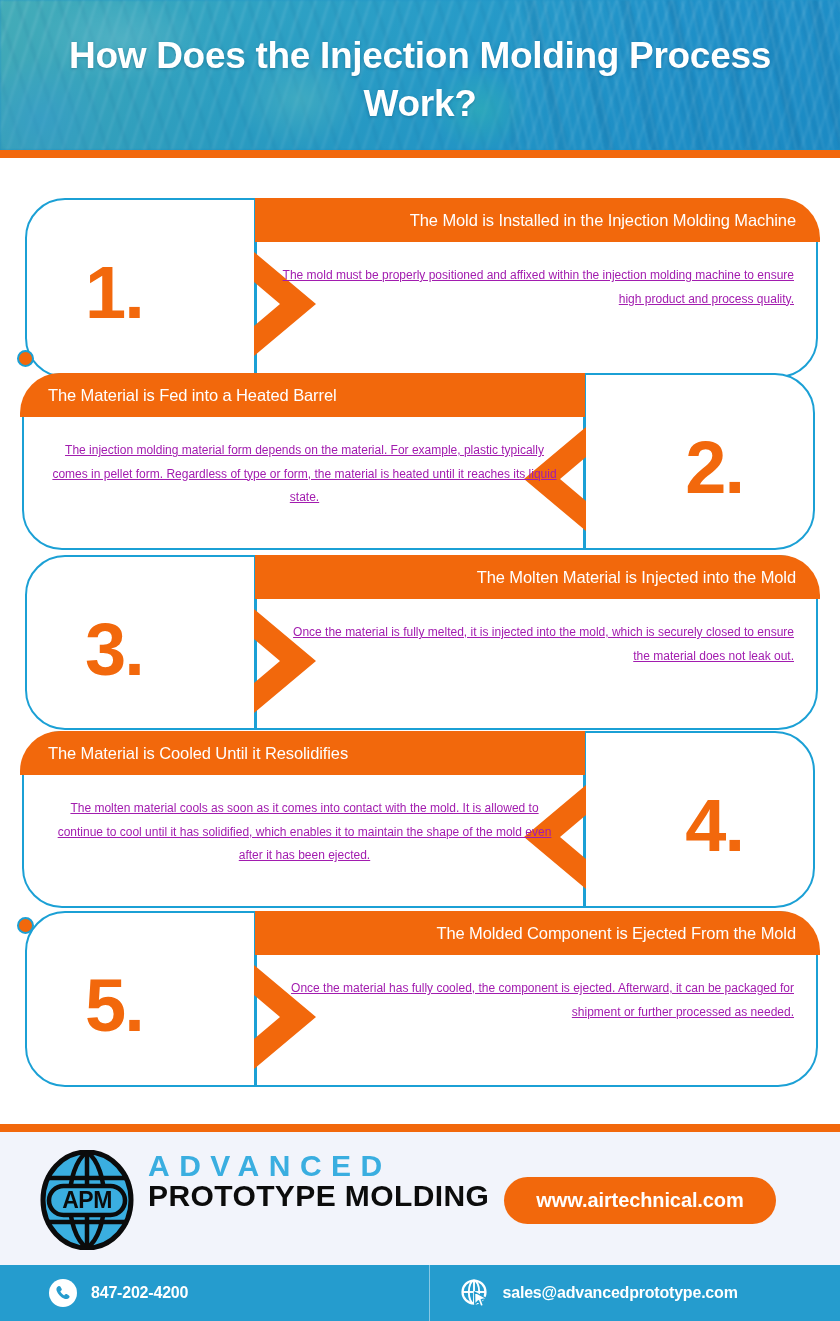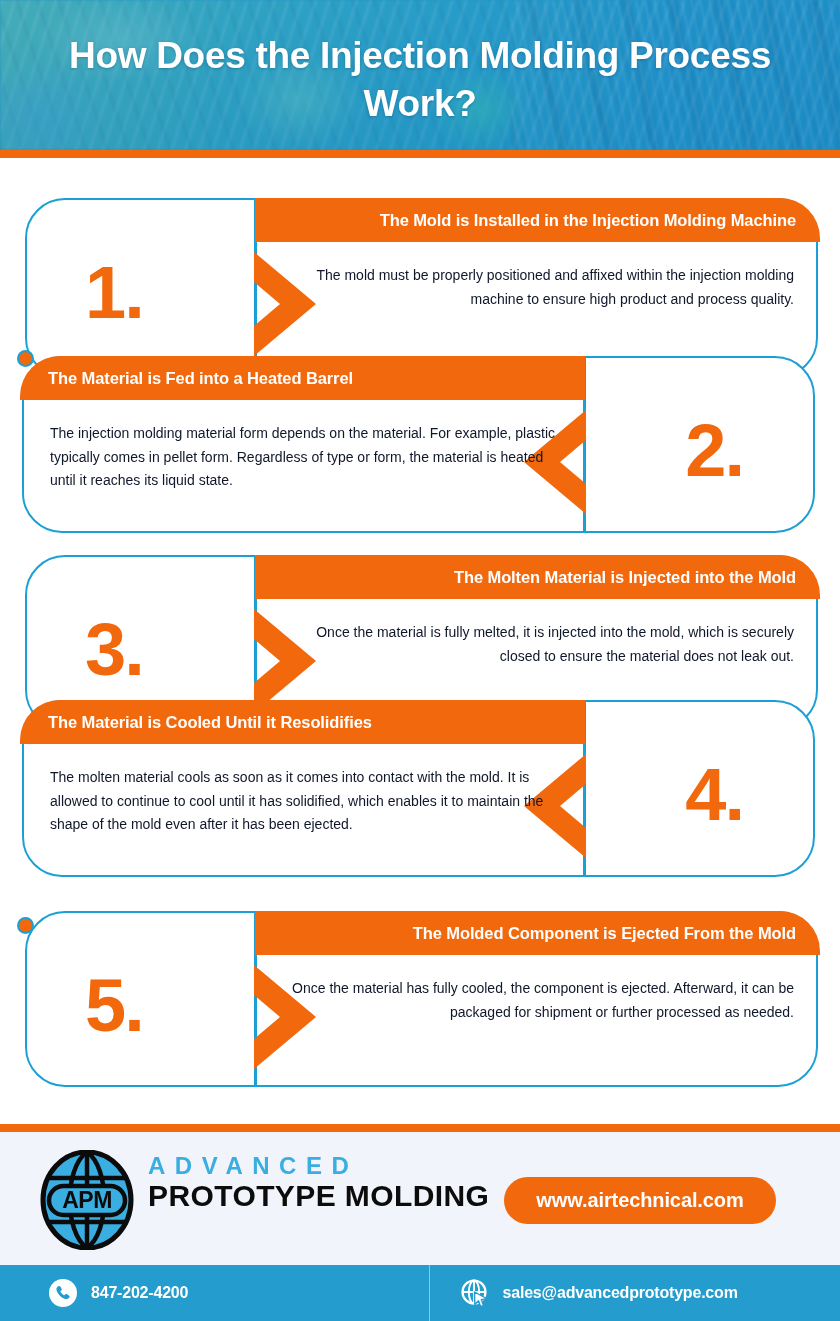--- a/index.html
+++ b/index.html
@@ -60,21 +60,21 @@
     border:2px solid #1ba0d5;
     border-radius:40px;
     background:#ffffff;
     box-sizing:border-box;
   }
 
   .hdrbar{
     position:absolute;top:0;height:44px;
     background:#f2680c;
     color:#fff;
-    font-size:16.5px;font-weight:bold;
+    font-size:16.5px;font-weight:normal;
     display:flex;align-items:center;
     letter-spacing:-.1px;
     box-sizing:border-box;
   }
   
   .step.right .hdrbar{
     left:230px;right:-2px;
     border-radius:0 40px 0 0;
     justify-content:flex-end;
     padding-right:24px;
@@ -83,25 +83,26 @@
   .step.left .hdrbar{
     left:-2px;right:230px;
     border-radius:40px 0 0 0;
     justify-content:flex-start;
     padding-left:28px;
   }
 
   .body{
     position:absolute;top:44px;bottom:0;
     display:flex;align-items:flex-start;
-    font-size:14px;line-height:23.5px;color:#0f172a;
+    font-size:12px;line-height:23.5px;color:#a21caf;
     box-sizing:border-box;
+    text-decoration:underline;
   }
   .step.right .body{left:232px;right:0;padding:22px 24px 0 24px;text-align:right;}
-  .step.left  .body{left:0;right:232px;padding:22px 24px 0 28px;text-align:left;}
+  .step.left  .body{left:0;right:232px;padding:22px 24px 0 28px;text-align:center;}
   .body p{margin:0;width:100%;}
 
   
   .divider{
     position:absolute;top:0;bottom:0;width:3px;background:#1ba0d5;
   }
   .step.right .divider{left:229px;}
   .step.left  .divider{left:auto;right:229px;}
 
   
@@ -129,21 +130,21 @@
   
   .foot-rule{position:absolute;left:0;top:1124px;width:840px;height:8px;background:#f2680c;}
   .foot-main{
     position:absolute;left:0;top:1132px;width:840px;height:133px;
     background:#f2f4fb;
   }
   .logo-wrap{position:absolute;left:40px;top:18px;display:flex;align-items:flex-start;gap:14px;}
   .logo-globe{width:94px;height:100px;}
   .logo-text{display:flex;flex-direction:column;justify-content:center;}
   .logo-l1{
-    color:#3aaee0;font-size:24px;font-weight:bold;letter-spacing:9.5px;line-height:32px;
+    color:#3aaee0;font-size:30px;font-weight:bold;letter-spacing:9.5px;line-height:32px;
   }
   .logo-l2{
     color:#0c0c0c;font-size:30px;font-weight:bold;letter-spacing:.4px;line-height:28px;
   }
   .web-btn{
     position:absolute;left:504px;top:1177px;width:272px;height:47px;
     background:#f2680c;border-radius:24px;
     display:flex;align-items:center;justify-content:center;
     color:#fff;font-size:20px;font-weight:bold;letter-spacing:-.1px;
   }
@@ -181,21 +182,21 @@
       <svg viewBox="0 0 62 104">
           <path d="M0 0 L0 30 L26 52 L0 74 L0 104 L62 52 Z" fill="#f2680c"></path>
         </svg>
     </div>
     <div class="body">
       <p>The mold must be properly positioned and affixed within the injection molding machine to ensure high product and process quality.</p>
     </div>
     <div class="dot" style="left:-8px;top:152px;"></div>
   </div>
 
-  <div class="step left" style="left:22px;top:198px;width:793px;height:177px;">
+  <div class="step left" style="left:22px;top:215px;width:793px;height:177px;">
     <div class="card"></div>
     <div class="divider"></div>
     <div class="hdrbar">
       <span>The Material is Fed into a Heated Barrel</span>
     </div>
     <div class="num">2.</div>
     <div class="chev">
       <svg viewBox="0 0 62 104">
           <path d="M62 0 L62 30 L36 52 L62 74 L62 104 L0 52 Z" fill="#f2680c"></path>
         </svg>
@@ -215,21 +216,21 @@
     <div class="chev">
       <svg viewBox="0 0 62 104">
           <path d="M0 0 L0 30 L26 52 L0 74 L0 104 L62 52 Z" fill="#f2680c"></path>
         </svg>
     </div>
     <div class="body">
       <p>Once the material is fully melted, it is injected into the mold, which is securely closed to ensure the material does not leak out.</p>
     </div>
   </div>
 
-  <div class="step left" style="left:22px;top:542px;width:793px;height:177px;">
+  <div class="step left" style="left:22px;top:573px;width:793px;height:177px;">
     <div class="card"></div>
     <div class="divider"></div>
     <div class="hdrbar">
       <span>The Material is Cooled Until it Resolidifies</span>
     </div>
     <div class="num">4.</div>
     <div class="chev">
       <svg viewBox="0 0 62 104">
           <path d="M62 0 L62 30 L36 52 L62 74 L62 104 L0 52 Z" fill="#f2680c"></path>
         </svg>

